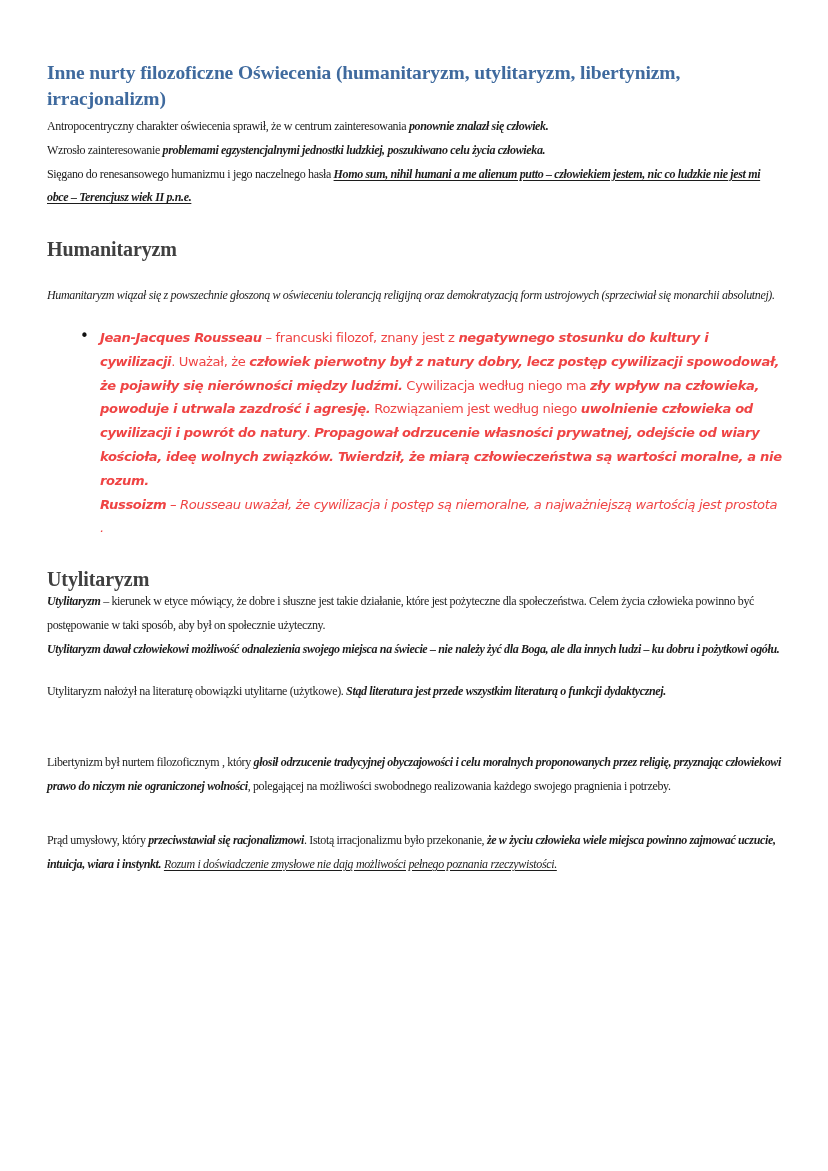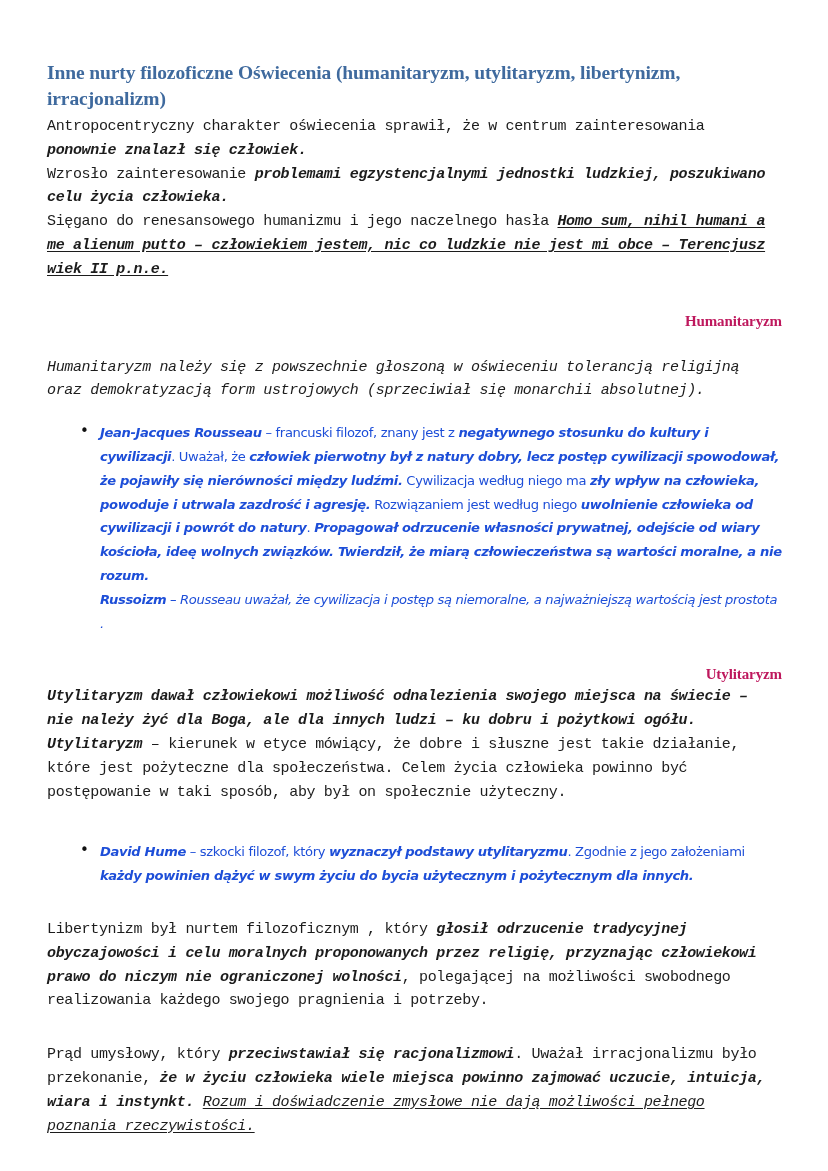--- a/index.html
+++ b/index.html
@@ -36,32 +36,31 @@
     color: #3f6a9e;
     margin: 0 0 4px 0;
     letter-spacing: -0.1px;
     max-width: 700px;
   }
 
   
   .sec-head {
     font-family: "Liberation Serif", "DejaVu Serif", serif;
     font-weight: bold;
-    font-size: 15px;
+    font-size: 20px;
     line-height: 19px;
-    color: #be185d;
+    color: #404040;
     margin: 0 0 1px 0;
     letter-spacing: -0.1px;
-    text-align: right;
   }
 
   
   p.body {
-    font-family: Liberation Mono, monospace;
-    font-size: 15px;
+    font-family: Liberation Serif, serif;
+    font-size: 12px;
     line-height: 23.8px;
     margin: 0;
     color: #1c1c1c;
     max-width: 736px;
     letter-spacing: -0.35px;
     font-stretch: condensed;
   }
   .gap-s  { height: 12px; }
   .gap-m  { height: 18px; }
   .gap-xl { height: 30px; }
@@ -80,21 +79,21 @@
     list-style: none;
     margin: 0;
     padding: 0;
   }
   ul.bullets > li {
     position: relative;
     padding-left: 53px;
     font-family: "DejaVu Sans", sans-serif;
     font-size: 13.1px;
     line-height: 23.8px;
-    color: #1d4ed8;
+    color: #ef4444;
     max-width: 736px;
     letter-spacing: -0.35px;
   }
   ul.bullets > li::before {
     content: "\2022";
     position: absolute;
     left: 33px;
     top: -1px;
     font-size: 15px;
     line-height: 23.8px;
@@ -117,58 +116,56 @@
   <div class="gap-xl"></div>
 
   <h2 class="sec-head">Humanitaryzm</h2>
 
   <div class="gap-s"></div>
 
 
   <div class="gap-s"></div>
 
   <p class="body">
-    <i class="it">Humanitaryzm należy się z powszechnie głoszoną w oświeceniu tolerancją religijną oraz demokratyzacją form ustrojowych (sprzeciwiał się monarchii absolutnej).</i>
+    <i class="it">Humanitaryzm wiązał się z powszechnie głoszoną w oświeceniu tolerancją religijną oraz demokratyzacją form ustrojowych (sprzeciwiał się monarchii absolutnej).</i>
   </p>
 
   <div class="gap-m"></div>
 
   <ul class="bullets">
     <li>
       <b class="bi">Jean-Jacques Rousseau</b><span> – francuski filozof, znany jest z </span><b class="bi">negatywnego stosunku do kultury i cywilizacji</b><span>. Uważał, że </span><b class="bi">człowiek pierwotny był z natury dobry, lecz postęp cywilizacji spowodował, że pojawiły się nierówności między ludźmi.</b><span>  Cywilizacja według niego ma </span><b class="bi">zły wpływ na człowieka, powoduje i utrwala zazdrość i agresję.</b><span> Rozwiązaniem jest według niego </span><b class="bi">uwolnienie człowieka od cywilizacji i powrót do natury</b><span>. </span><b class="bi">Propagował odrzucenie własności prywatnej, odejście od wiary kościoła, ideę wolnych związków. Twierdził, że miarą człowieczeństwa są wartości moralne, a nie rozum.</b><br>
       <b class="bi">Russoizm</b><i class="it"> – Rousseau uważał, że cywilizacja i postęp są niemoralne, a najważniejszą wartością jest prostota .</i>
     </li>
   </ul>
 
   <div class="gap-xl"></div>
 
   <h2 class="sec-head">Utylitaryzm</h2>
   <p class="body">
-    <b class="bi">Utylitaryzm dawał  człowiekowi możliwość odnalezienia swojego miejsca na świecie – nie należy żyć dla Boga, ale dla innych ludzi – ku dobru i pożytkowi ogółu.</b>
+    <b class="bi">Utylitaryzm</b><span> – kierunek w etyce mówiący, że dobre i słuszne jest takie działanie, które jest pożyteczne dla społeczeństwa. Celem życia człowieka powinno być postępowanie w taki sposób, aby był on społecznie użyteczny.</span>
   </p>
   <p class="body">
-    <b class="bi">Utylitaryzm</b><span> – kierunek w etyce mówiący, że dobre i słuszne jest takie działanie, które jest pożyteczne dla społeczeństwa. Celem życia człowieka powinno być postępowanie w taki sposób, aby był on społecznie użyteczny.</span>
+    <b class="bi">Utylitaryzm dawał  człowiekowi możliwość odnalezienia swojego miejsca na świecie – nie należy żyć dla Boga, ale dla innych ludzi – ku dobru i pożytkowi ogółu.</b>
   </p>
 
   <div class="gap-m"></div>
 
+  <p class="body">
+    <span>Utylitaryzm nałożył na literaturę obowiązki utylitarne (użytkowe).  </span><b class="bi">Stąd literatura jest przede wszystkim literaturą o funkcji dydaktycznej.</b>
+  </p>
 
   <div class="gap-m"></div>
 
-  <ul class="bullets">
-    <li>
-      <b class="bi">David Hume</b><span> – szkocki filozof, który </span><b class="bi">wyznaczył podstawy utylitaryzmu</b><span>. Zgodnie z jego założeniami </span><b class="bi">każdy powinien dążyć w swym życiu do bycia użytecznym i pożytecznym dla innych.</b>
-    </li>
-  </ul>
 
   <div class="gap-xl"></div>
 
   <p class="body">
     <span>Libertynizm był nurtem filozoficznym , który </span><b class="bi">głosił odrzucenie tradycyjnej obyczajowości i celu moralnych proponowanych przez religię, przyznając człowiekowi prawo do niczym nie ograniczonej wolności</b><span>, polegającej na możliwości swobodnego realizowania każdego swojego pragnienia i potrzeby.</span>
   </p>
 
   <div class="gap-xl"></div>
 
   <p class="body">
-    <span>Prąd umysłowy, który </span><b class="bi">przeciwstawiał się racjonalizmowi</b><span>. Uważał irracjonalizmu było przekonanie, </span><b class="bi">że w życiu człowieka wiele miejsca powinno zajmować uczucie, intuicja, wiara i instynkt.</b><span> </span><u class="ul"><i class="it">Rozum i doświadczenie zmysłowe nie dają możliwości pełnego poznania rzeczywistości.</i></u>
+    <span>Prąd umysłowy, który </span><b class="bi">przeciwstawiał się racjonalizmowi</b><span>. Istotą irracjonalizmu było przekonanie, </span><b class="bi">że w życiu człowieka wiele miejsca powinno zajmować uczucie, intuicja, wiara i instynkt.</b><span> </span><u class="ul"><i class="it">Rozum i doświadczenie zmysłowe nie dają możliwości pełnego poznania rzeczywistości.</i></u>
   </p>
 
 </div>
 
 </body></html>

